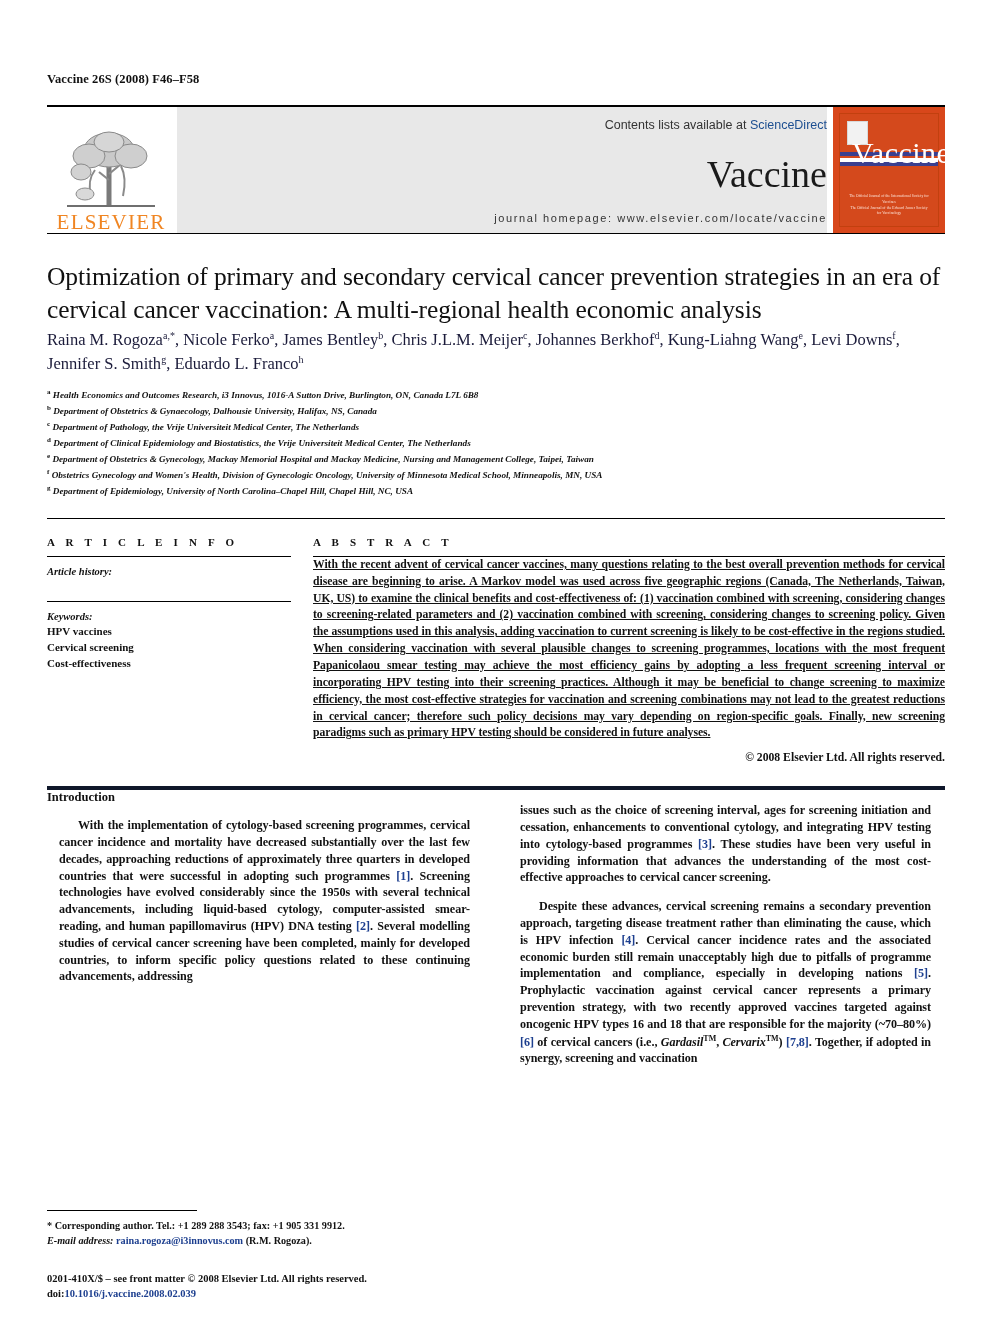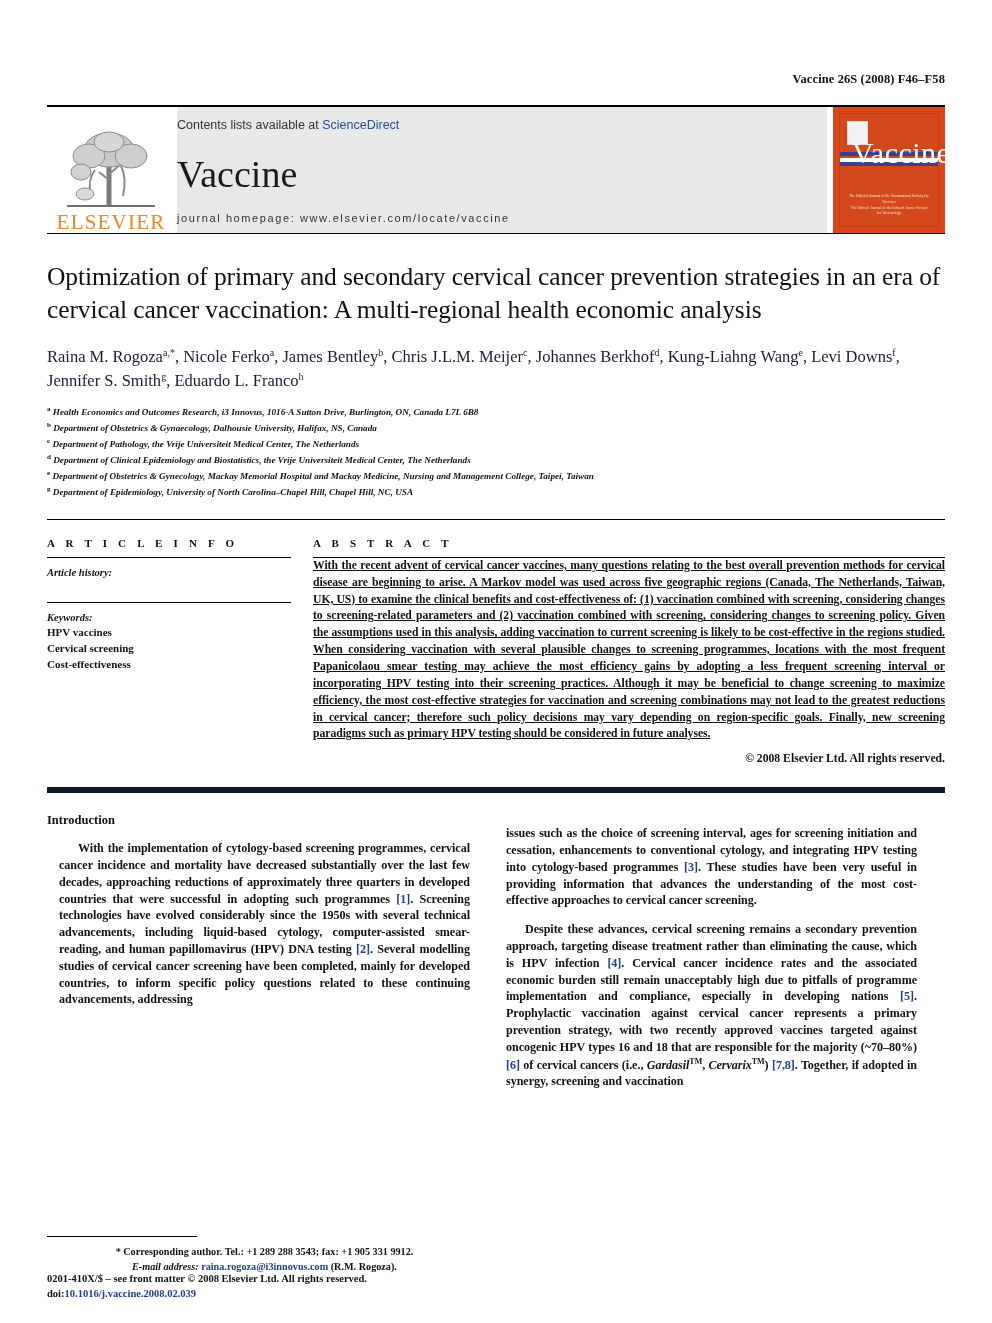--- a/index.html
+++ b/index.html
@@ -18,21 +18,21 @@
   .page {
     width: 992px;
     height: 1323px;
     position: relative;
     box-sizing: border-box;
     padding: 0 47px;
   }
 
   
   .running-head {
-    text-align: right;
+    text-align: left;
     font-size: 12.5px;
     font-weight: bold;
     letter-spacing: 0.1px;
     padding-top: 72px;
     color: #111;
   }
 
   
   .masthead {
     margin-top: 18px;
@@ -58,21 +58,21 @@
     letter-spacing: 1.2px;
     color: #F08522;
     line-height: 1;
     margin-top: -2px;
   }
   .banner {
     flex: 1 1 auto;
     background: #e8e8e8;
     display: flex;
     flex-direction: column;
-    align-items: flex-start;
+    align-items: flex-end;
     justify-content: space-between;
     padding: 11px 0 9px 0;
     box-sizing: border-box;
     margin-left: 2px;
   }
   .contents-line {
     font-family: "Liberation Sans", sans-serif;
     font-size: 12.5px;
     color: #333;
   }
@@ -147,21 +147,21 @@
   .title-block { padding-top: 26px; }
   .art-title {
     font-size: 25.5px;
     line-height: 1.30;
     font-weight: normal;
     margin: 0;
     color: #111;
     letter-spacing: -0.1px;
   }
   .authors {
-    margin-top: 19px;
+    margin-top: 2px;
     font-size: 16.5px;
     line-height: 1.45;
     color: #1b1b3a;
   }
   .authors sup { font-size: 10px; }
   .affils {
     margin-top: 11px;
     font-style: italic;
     font-size: 9.2px;
     line-height: 1.62;
@@ -217,24 +217,23 @@
     margin-top: 9px;
     text-align: right;
     font-size: 11.7px;
     font-weight: bold;
     color: #111;
   }
 
   
   .body-wrap {
     margin-top: 22px;
-    border-top: 6px solid #0f172a;
-    padding-top: 20px;
+    border-top: 4px solid #0f172a;
     display: flex;
-    gap: 12px;
+    gap: 26px;
     position: relative;
   }
   .bcol { width: 435px; flex: 0 0 435px; }
   .h2 {
     font-size: 12.5px;
     font-weight: bold;
     margin: 0 0 11px 0;
     color: #111;
   }
   .bpara {
@@ -248,23 +247,22 @@
     letter-spacing: -0.05px;
   }
   .bpara + .bpara { margin-top: 0; }
   .ref { color: #1d3f8f; }
   .tm { font-size: 8px; vertical-align: super; }
 
   
   .footnotes {
     position: absolute;
     left: 47px;
-    bottom: 48px;
+    bottom: 74px;
     width: 435px;
-    text-align: center;
   }
   .fn-rule {
     border-top: 1px solid #000;
     width: 150px;
     margin-bottom: 8px;
   }
   .fn-line {
     font-size: 10.2px;
     line-height: 1.45;
     font-weight: bold;
@@ -342,20 +340,21 @@
 
   <div class="title-block">
     <h1 class="art-title">Optimization of primary and secondary cervical cancer prevention strategies in an era of cervical cancer vaccination: A multi-regional health economic analysis</h1>
     <div class="authors"><span>Raina M. Rogoza</span><sup>a,*</sup>, <span>Nicole Ferko</span><sup>a</sup>, <span>James Bentley</span><sup>b</sup>, <span>Chris J.L.M. Meijer</span><sup>c</sup>, <span>Johannes Berkhof</span><sup>d</sup>, <span>Kung-Liahng Wang</span><sup>e</sup>, <span>Levi Downs</span><sup>f</sup>, <span>Jennifer S. Smith</span><sup>g</sup>, <span>Eduardo L. Franco</span><sup>h</sup></div>
     <div class="affils">
         <div><sup>a</sup> Health Economics and Outcomes Research, i3 Innovus, 1016-A Sutton Drive, Burlington, ON, Canada L7L 6B8</div>
         <div><sup>b</sup> Department of Obstetrics &amp; Gynaecology, Dalhousie University, Halifax, NS, Canada</div>
         <div><sup>c</sup> Department of Pathology, the Vrije Universiteit Medical Center, The Netherlands</div>
         <div><sup>d</sup> Department of Clinical Epidemiology and Biostatistics, the Vrije Universiteit Medical Center, The Netherlands</div>
         <div><sup>e</sup> Department of Obstetrics &amp; Gynecology, Mackay Memorial Hospital and Mackay Medicine, Nursing and Management College, Taipei, Taiwan</div>
+        <div><sup>f</sup> Obstetrics Gynecology and Women's Health, Division of Gynecologic Oncology, University of Minnesota Medical School, Minneapolis, MN, USA</div>
         <div><sup>g</sup> Department of Epidemiology, University of North Carolina–Chapel Hill, Chapel Hill, NC, USA</div>
       </div>
   </div>
 
   <div class="info-abstract">
     <div class="col-info">
       <div class="sec-head">A R T I C L E   I N F O</div>
       <div class="hr-full"></div>
       <div class="info-sub">Article history:</div>
       <div class="info-hist-space"></div>

